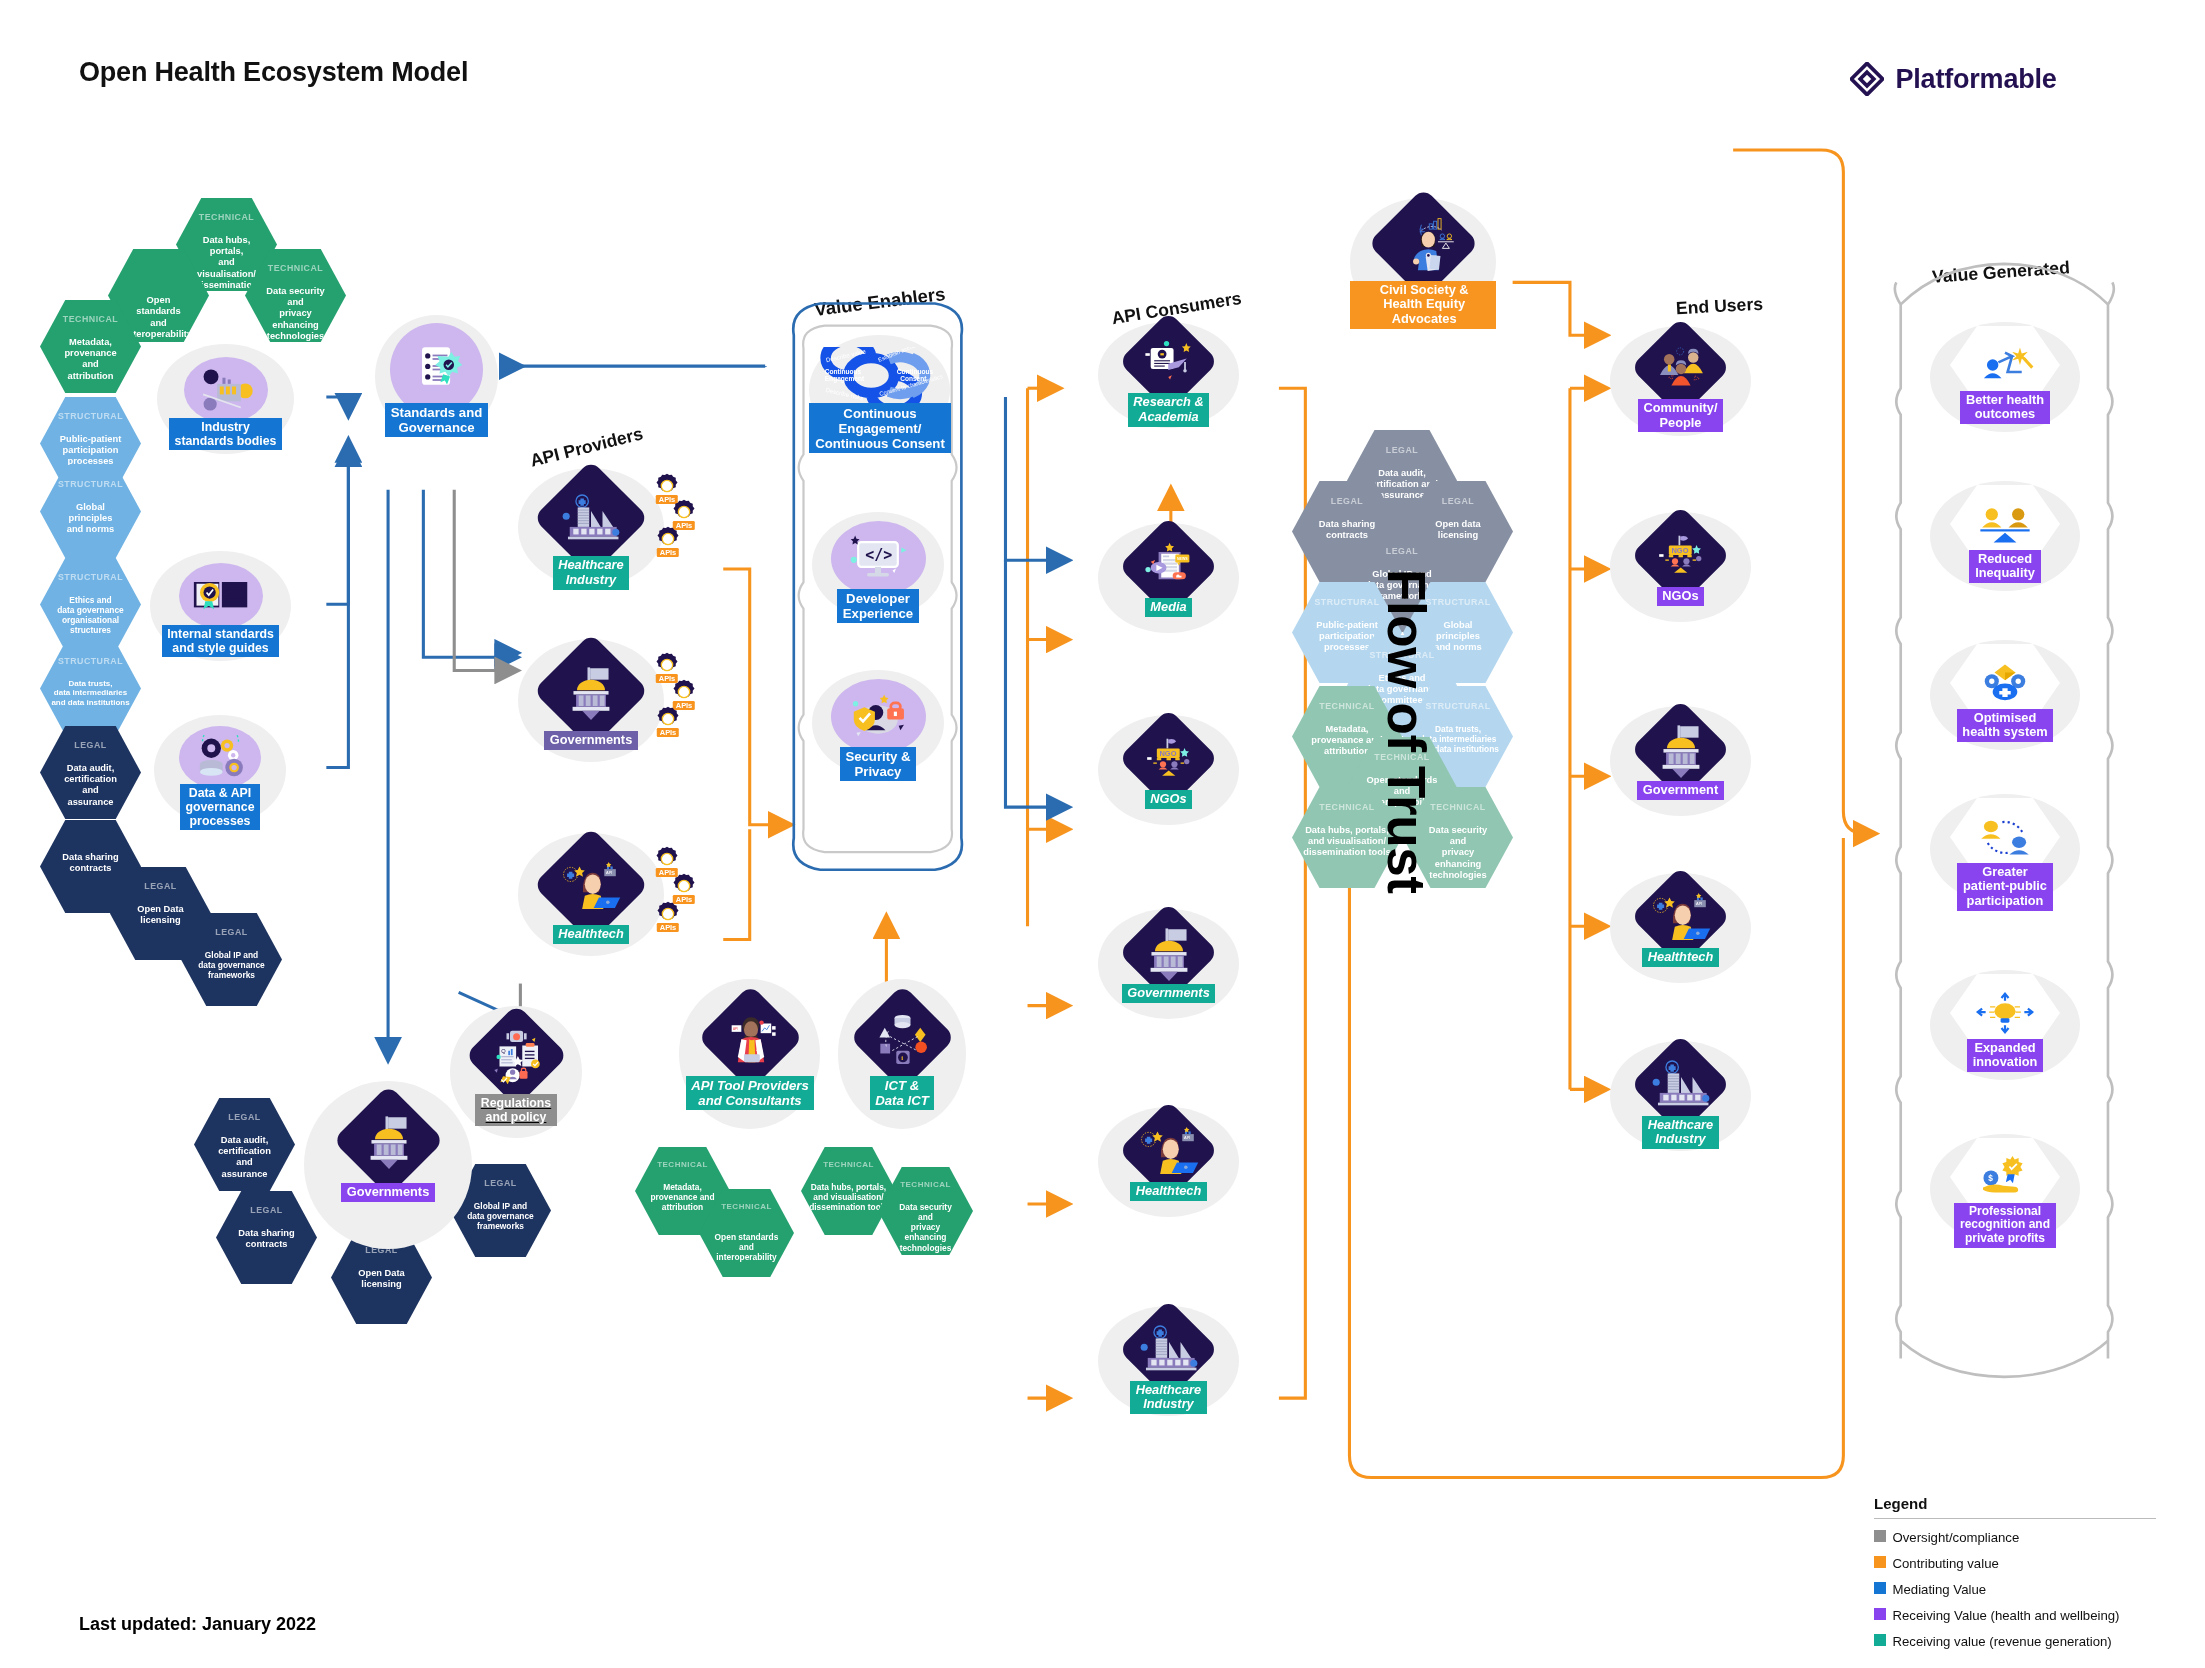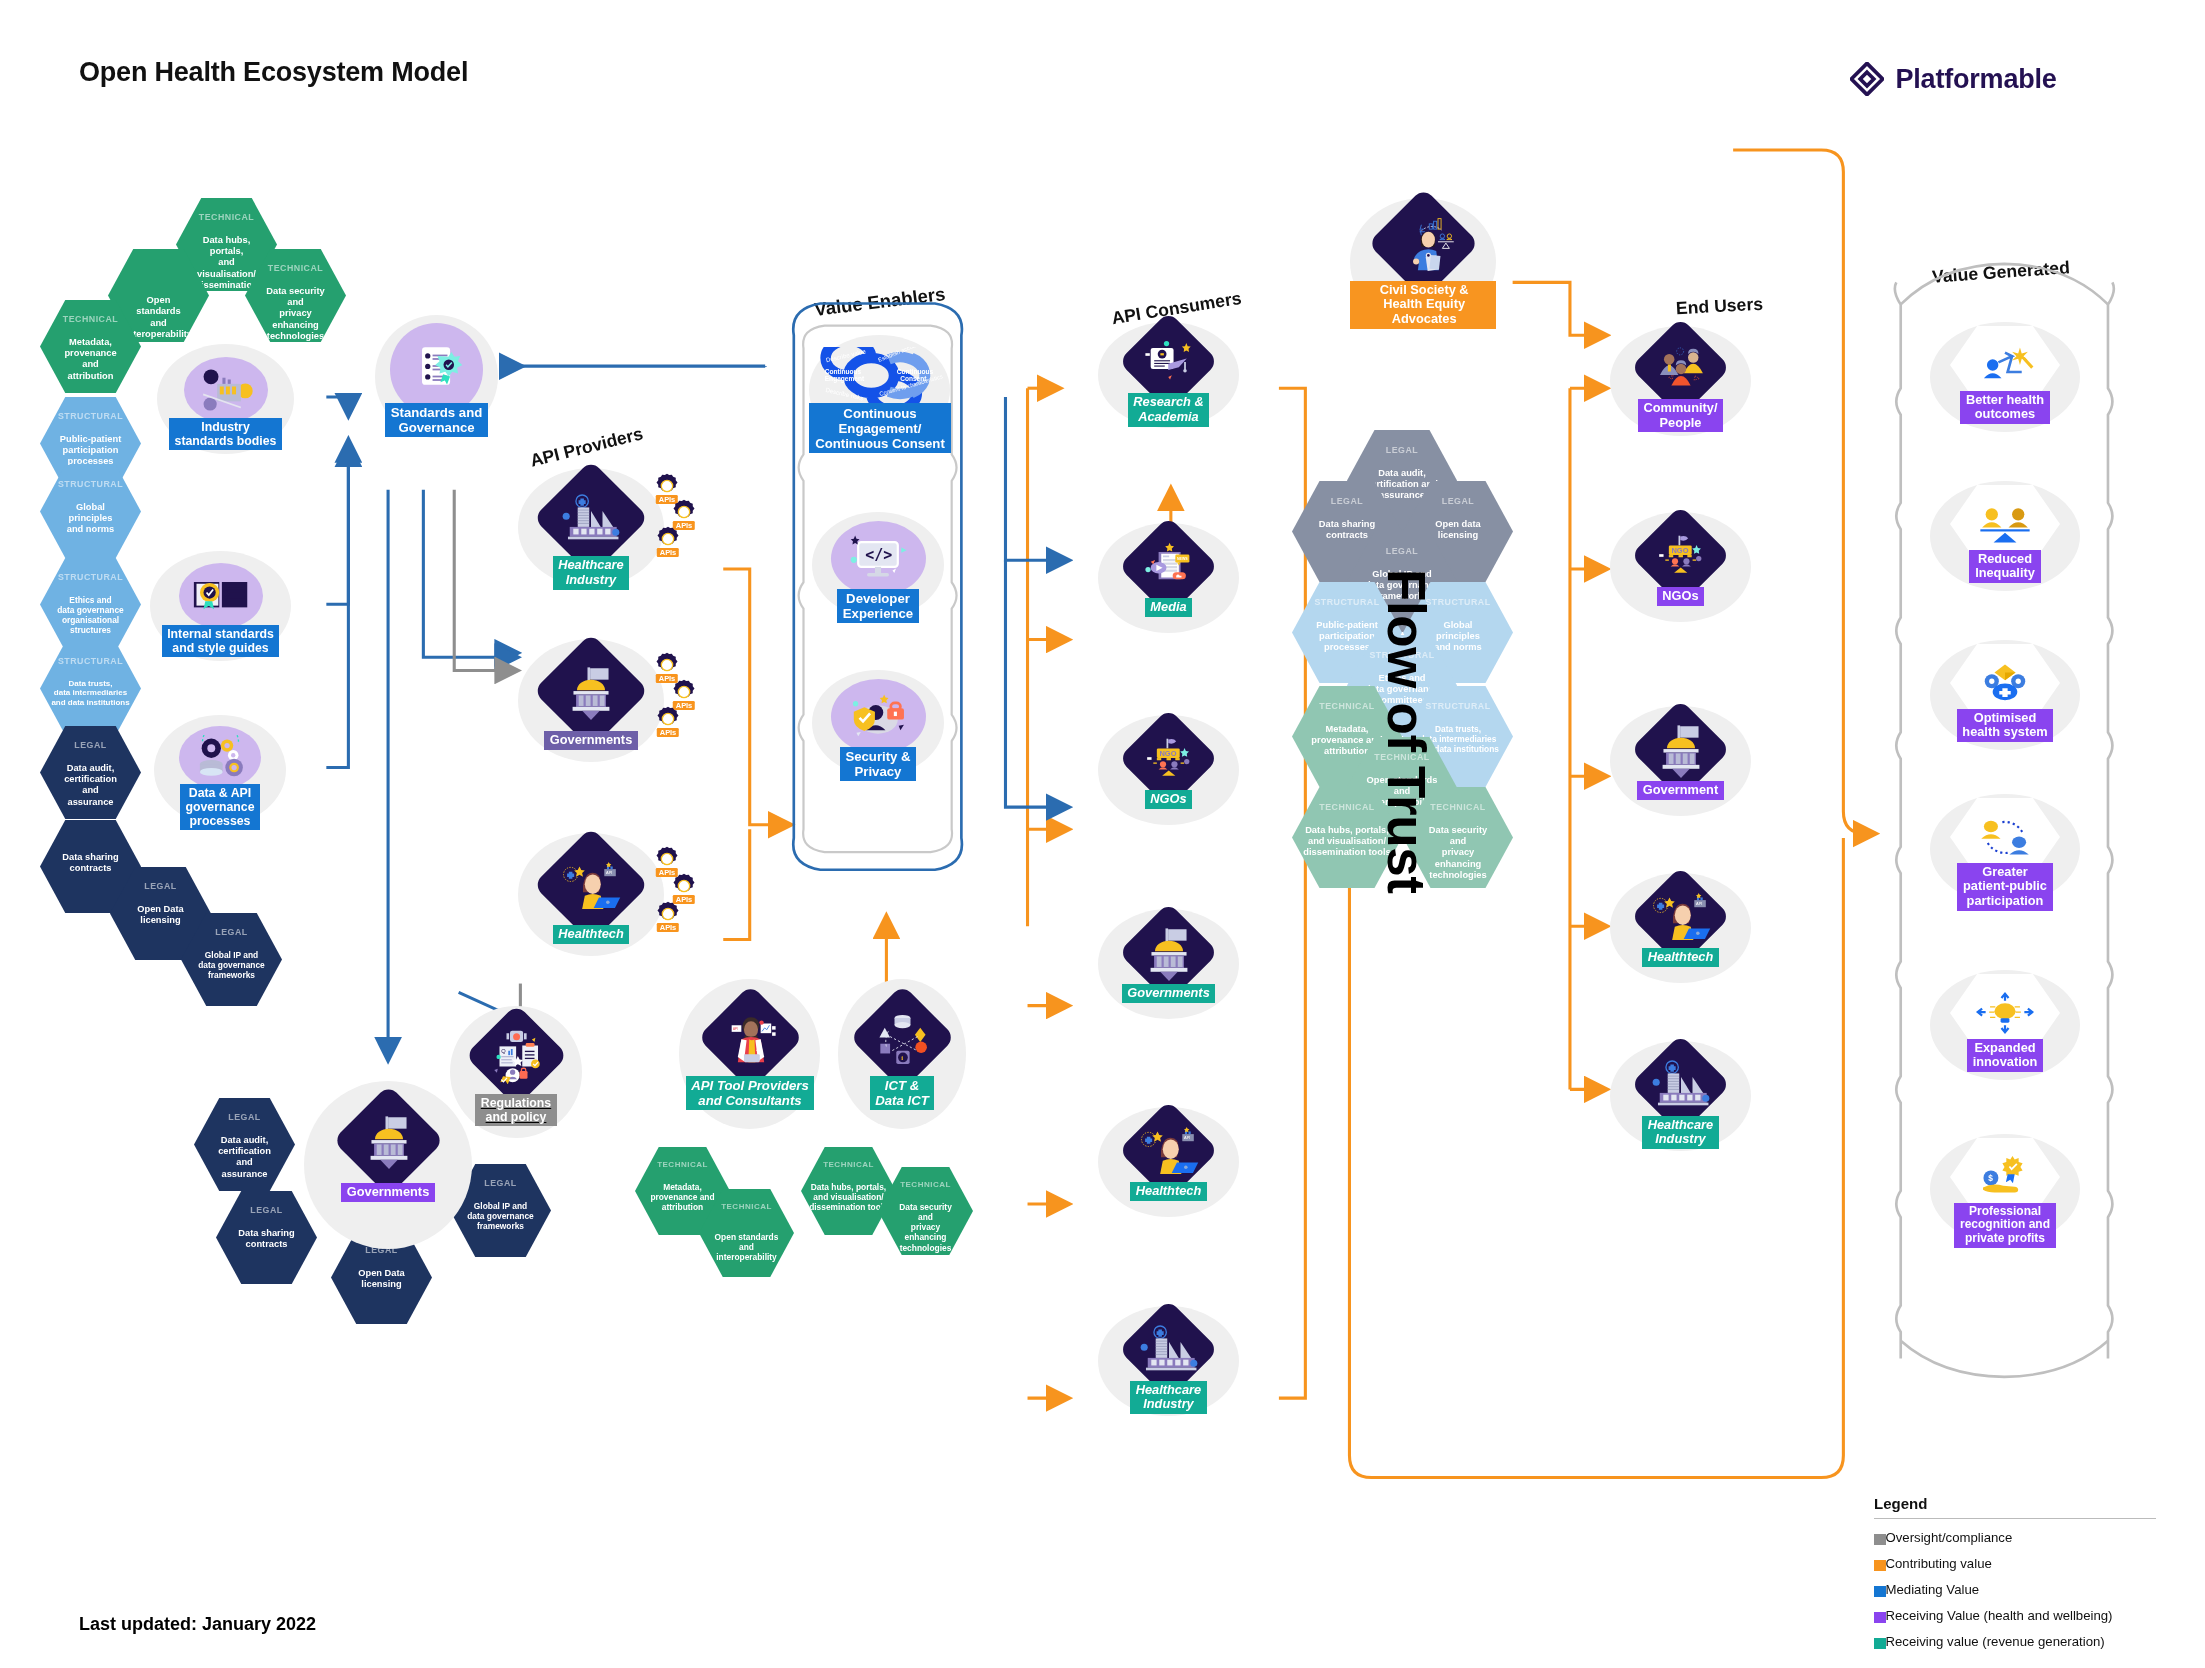--- a/index.html
+++ b/index.html
@@ -56,21 +56,21 @@
   
   .grouptitle{position:absolute;font-weight:bold;color:#111;white-space:nowrap;}
 
   
   .gear{position:absolute;width:28px;height:28px;}
   .gear .apis{position:absolute;left:50%;transform:translateX(-50%);bottom:-4.4px;background:#f8941d;color:#fff;font-size:7.5px;font-weight:bold;padding:0.4px 3.1px;border-radius:1.3px;letter-spacing:-0.1px;}
 
   
   #legend{left:1874px;top:1495px;width:282px;}
   #legend .ltitle{font-size:15px;font-weight:bold;color:#111;margin-bottom:6.2px;}
-  #legend .lrow{display:flex;align-items:flex-end;margin-bottom:1.8px;margin-top:11px;}
+  #legend .lrow{display:flex;align-items:flex-start;gap:7px;margin-bottom:1.8px;margin-top:11px;}
   #legend .sw{width:11.5px;height:11.5px;flex:none;}
   #legend .ltxt{font-size:13.2px;color:#111;}
   #legend .rule{border-top:0.9px solid #bbb;margin-bottom:7px;}
 
   
   #flow-trust{
     position:absolute;left:1376px;top:569px;
     font-size:53px;font-weight:bold;color:#000;
     writing-mode:vertical-rl;letter-spacing:-0.4px;z-index:40;
   }

